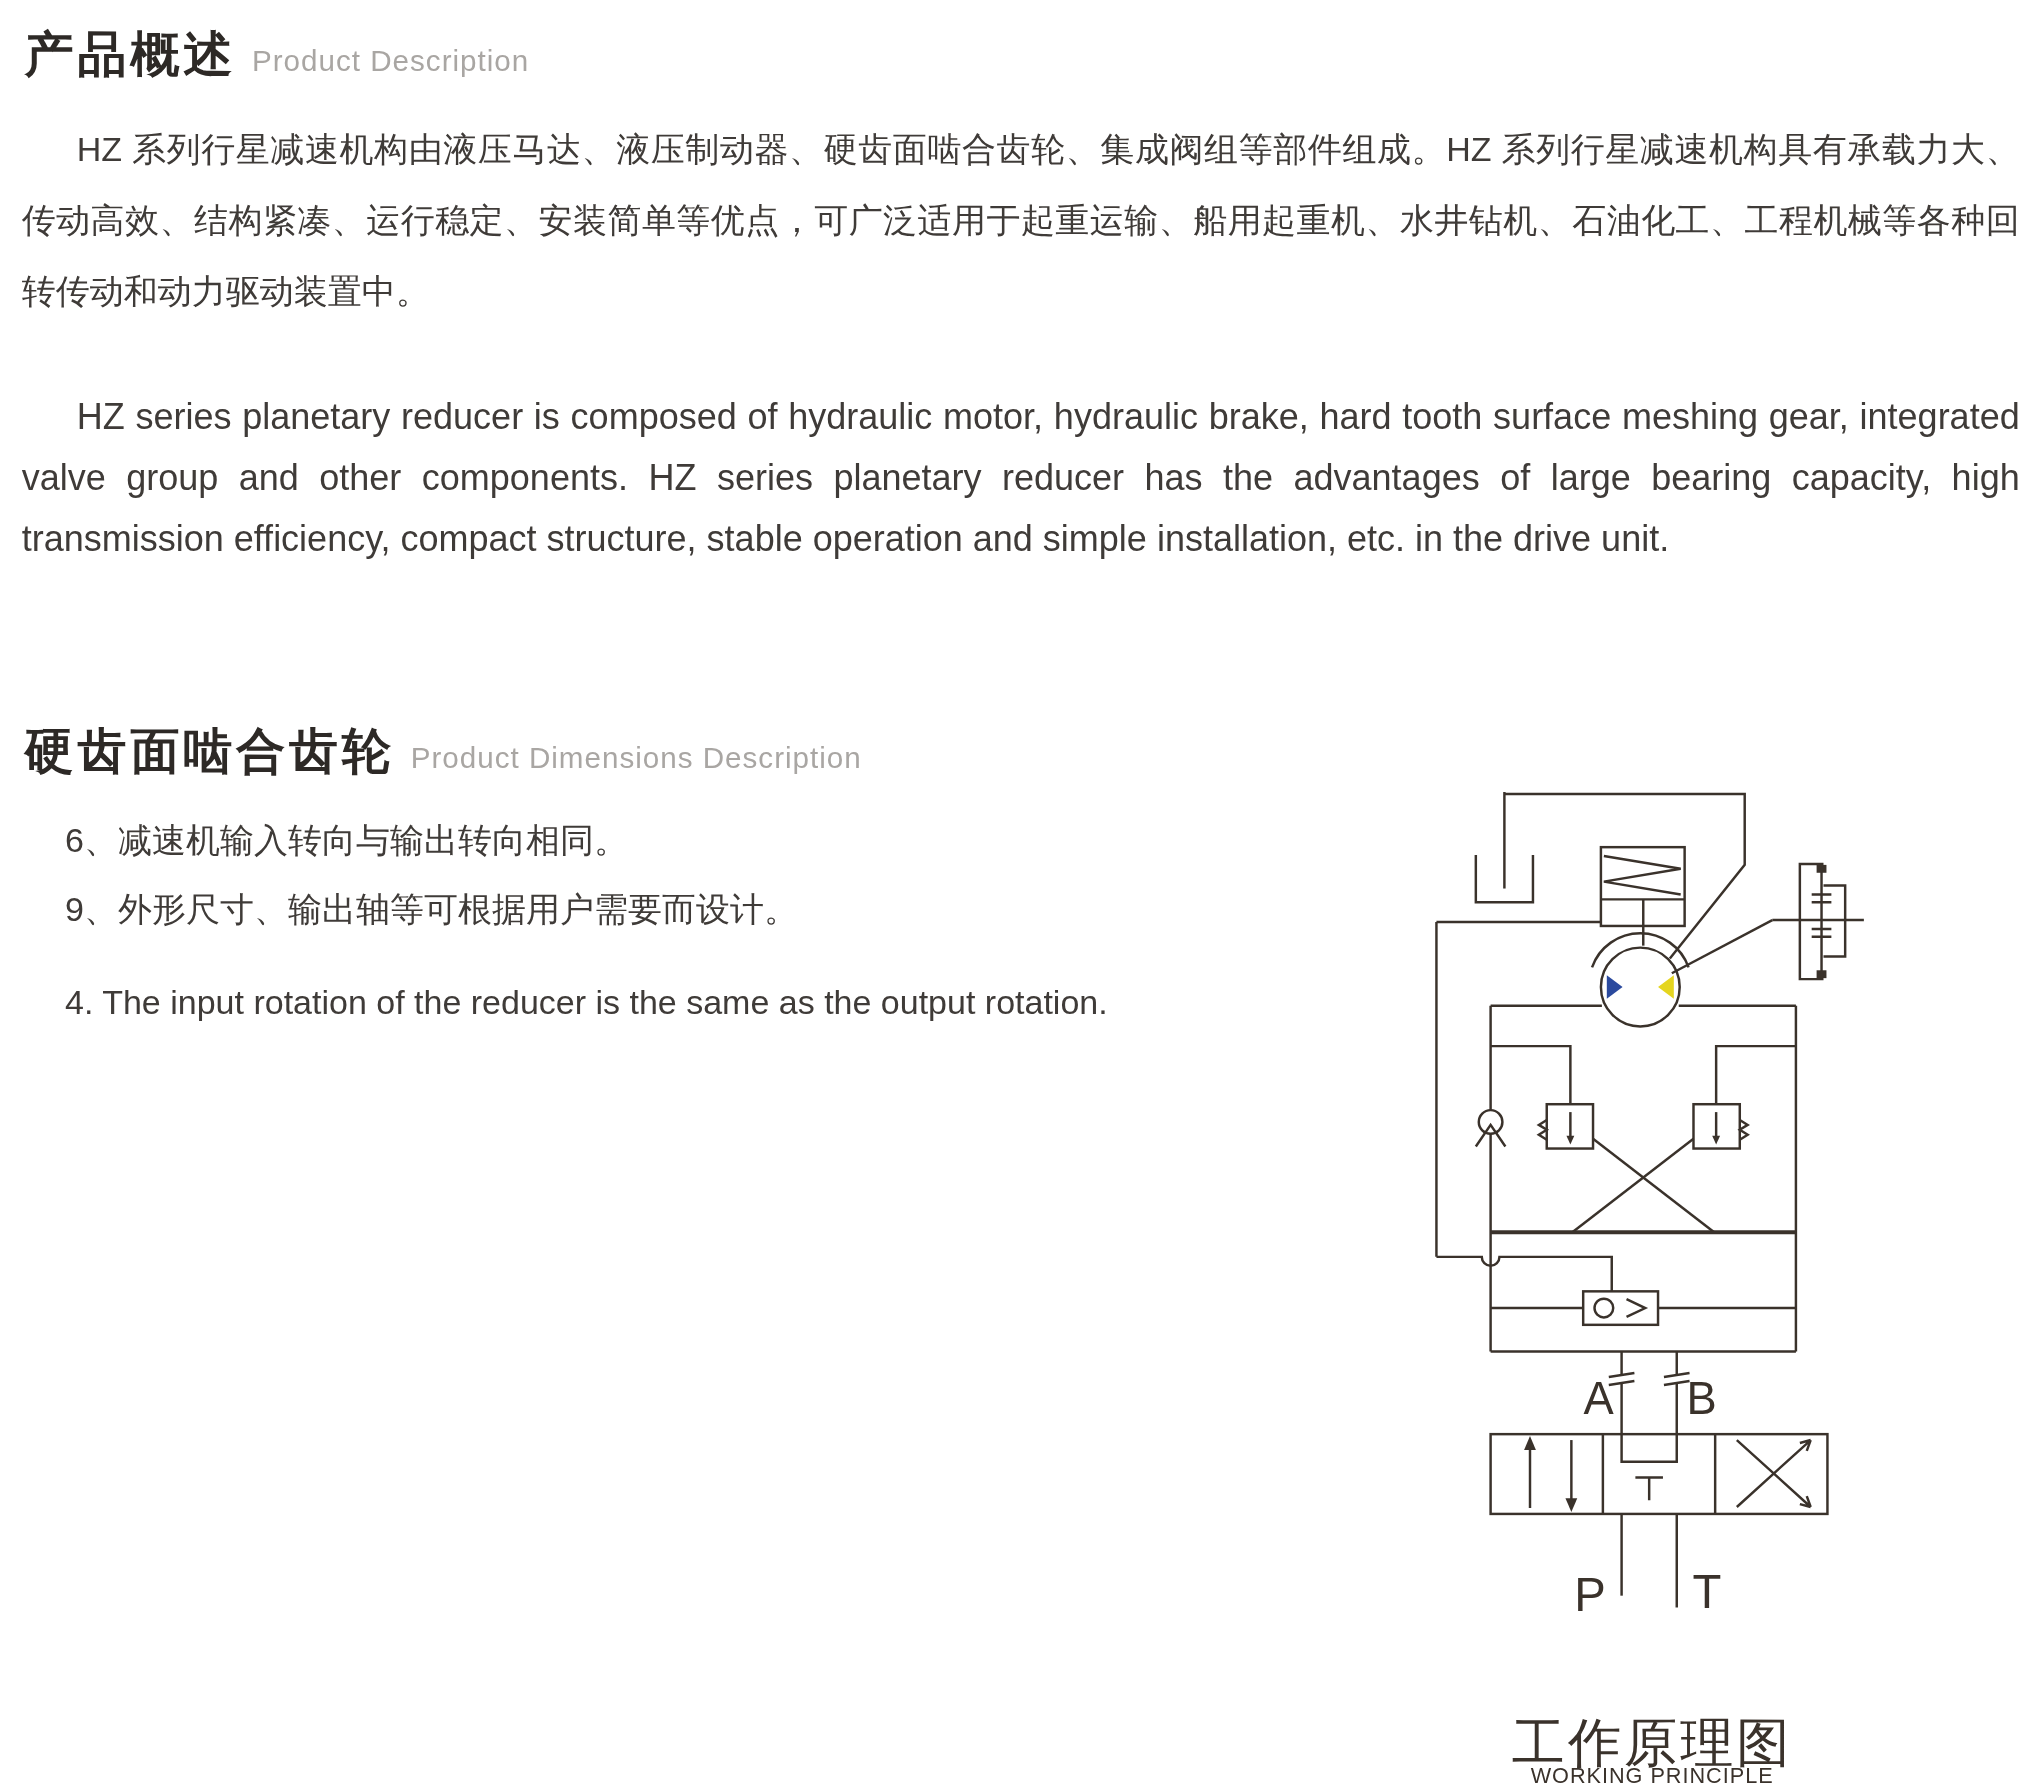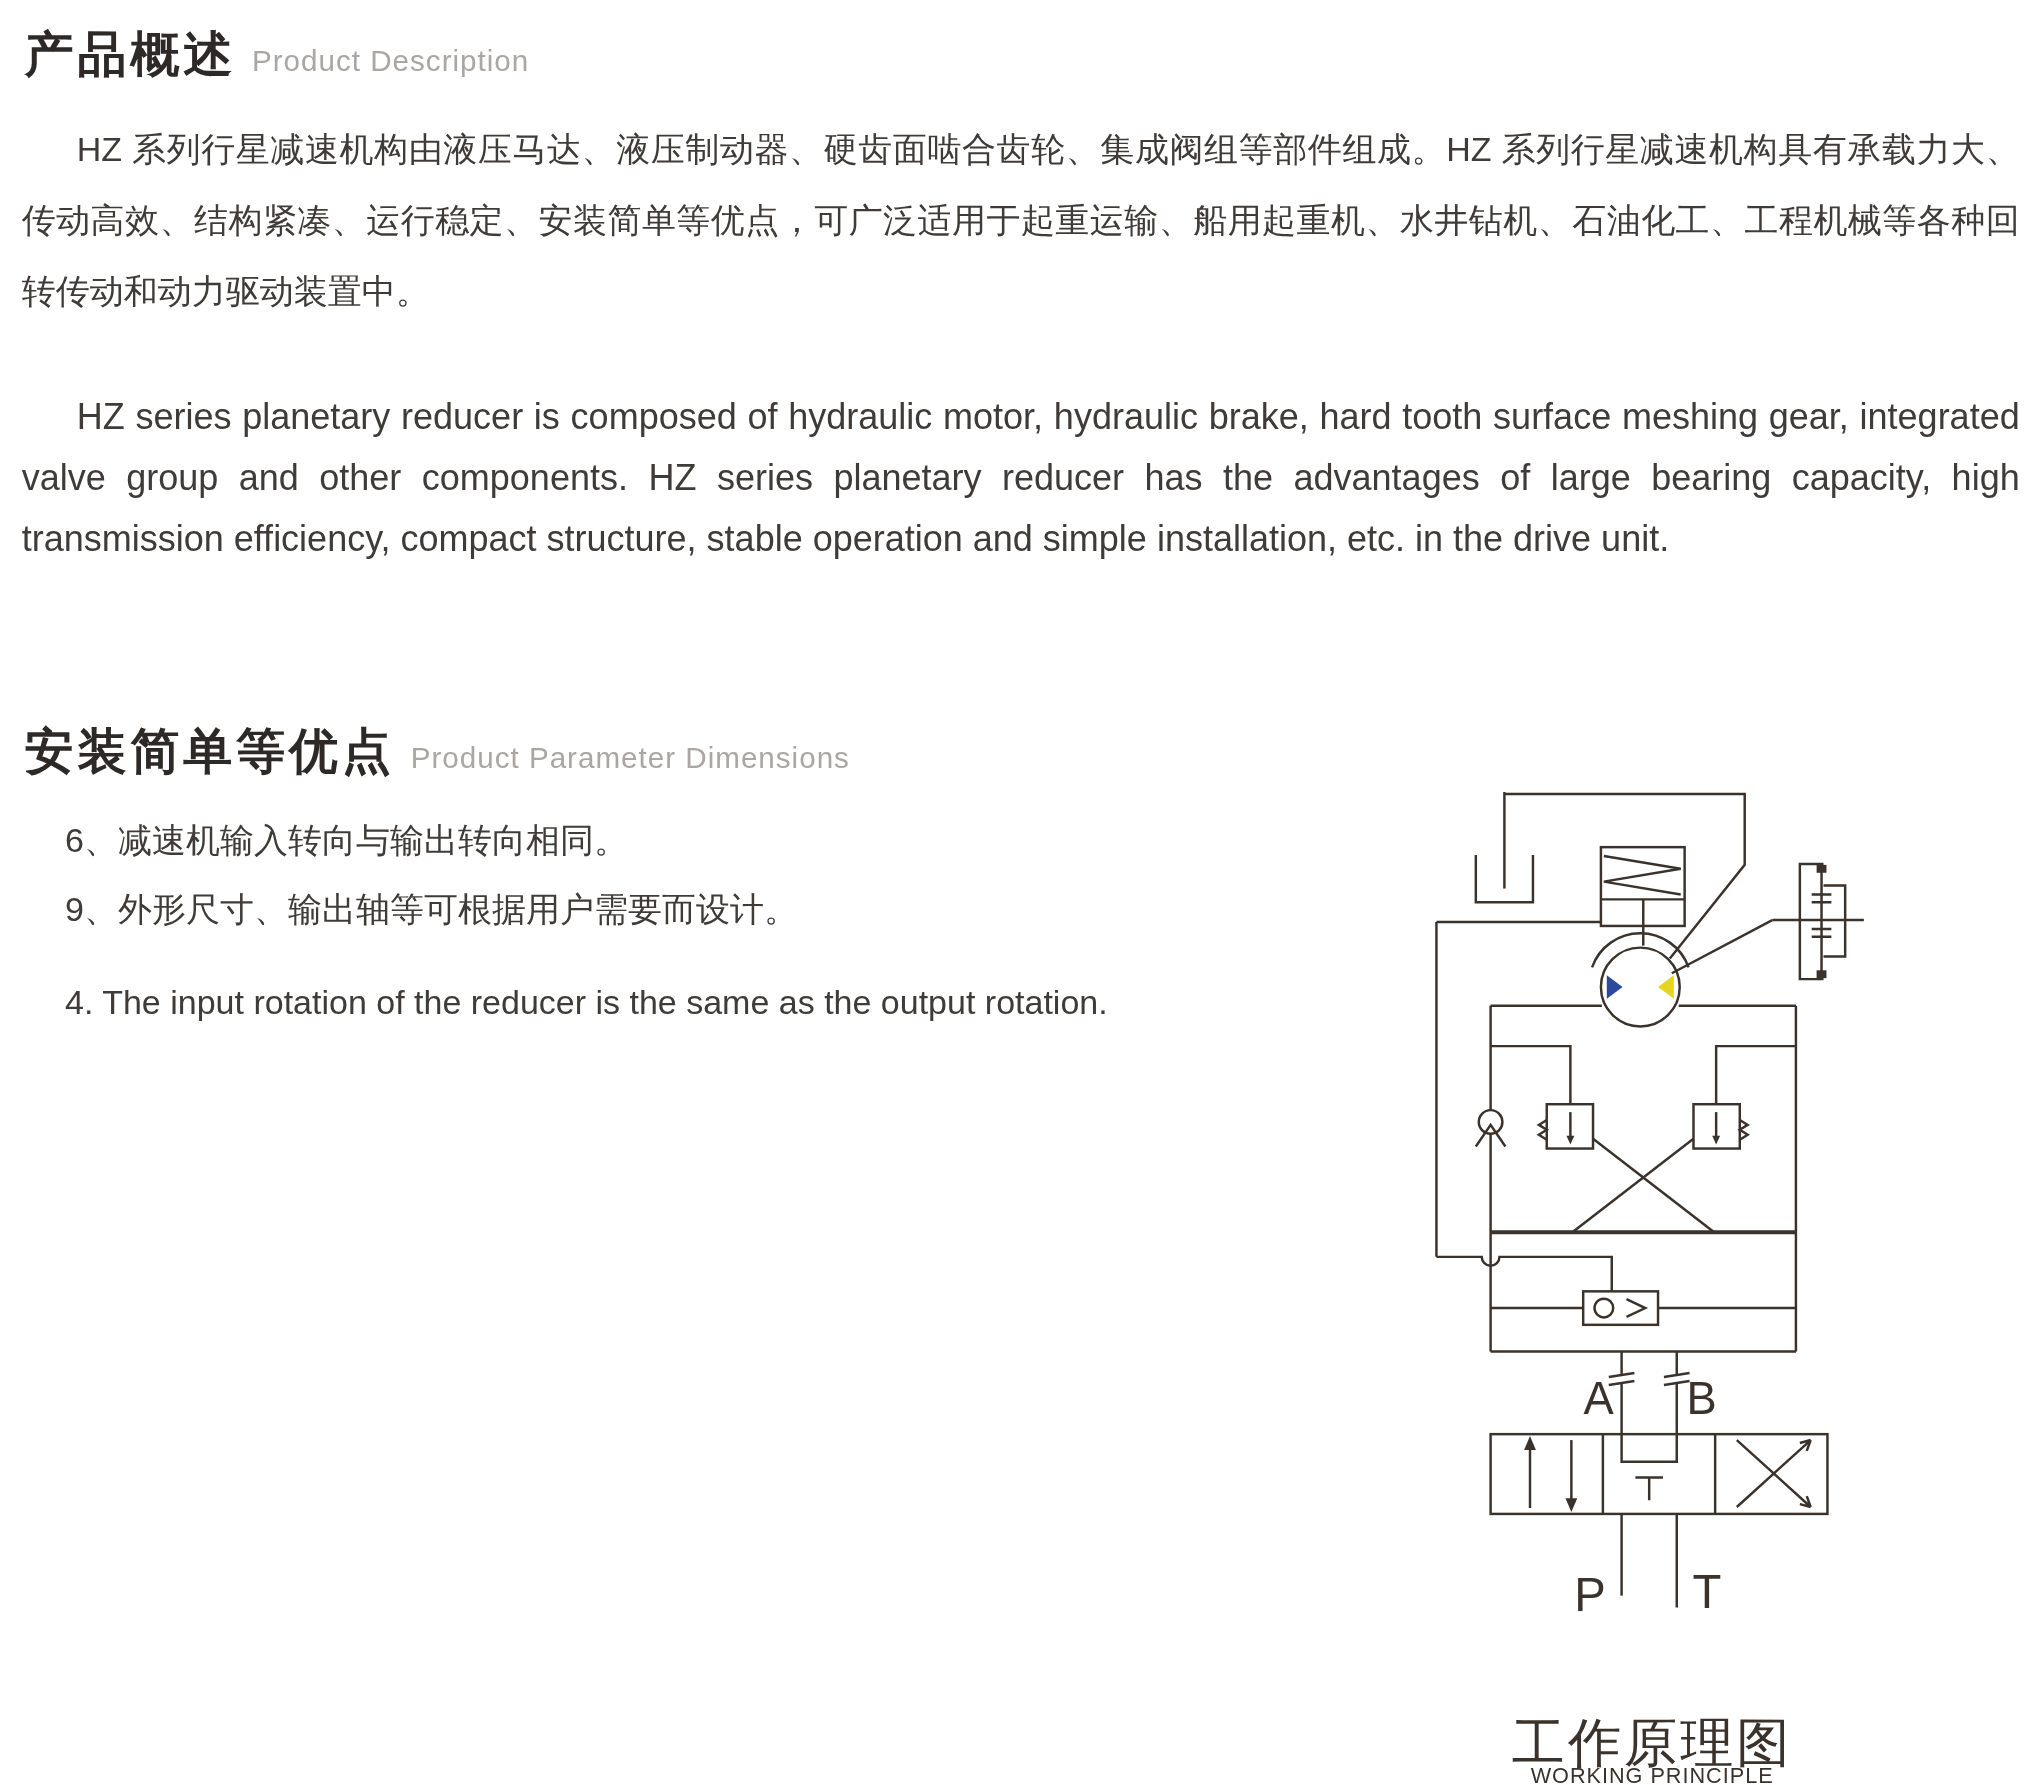--- a/index.html
+++ b/index.html
@@ -29,22 +29,22 @@
   <div class="abs hrow" style="left:24.6px;top:21.7px;">
     <span class="h-zh">产品概述</span>
     <span class="h-en">Product Description</span>
   </div>
 
   <div class="abs para" style="left:21.7px;top:114px;width:1998px;">HZ 系列行星减速机构由液压马达、液压制动器、硬齿面啮合齿轮、集成阀组等部件组成。HZ 系列行星减速机构具有承载力大、传动高效、结构紧凑、运行稳定、安装简单等优点，可广泛适用于起重运输、船用起重机、水井钻机、石油化工、工程机械等各种回转传动和动力驱动装置中。</div>
 
   <div class="abs para-en" style="left:21.7px;top:386px;width:1998px;">HZ series planetary reducer is composed of hydraulic motor, hydraulic brake, hard tooth surface meshing gear, integrated valve group and other components. HZ series planetary reducer has the advantages of large bearing capacity, high transmission efficiency, compact structure, stable operation and simple installation, etc. in the drive unit.</div>
 
   <div class="abs hrow" style="left:24.6px;top:719px;">
-    <span class="h-zh">安装简单等优点</span>
-    <span class="h-en">Product Parameter Dimensions</span>
+    <span class="h-zh">硬齿面啮合齿轮</span>
+    <span class="h-en">Product Dimensions Description</span>
   </div>
 
   <div class="abs" style="left:65px;top:806px;">
     <div class="note note-zh">6、减速机输入转向与输出转向相同。</div>
     <div class="note note-zh">9、外形尺寸、输出轴等可根据用户需要而设计。</div>
   </div>
 
   <div class="abs" style="left:65px;top:973px;">
     <div class="note note-en">4. The input rotation of the reducer is the same as the output rotation.</div>
   </div>

